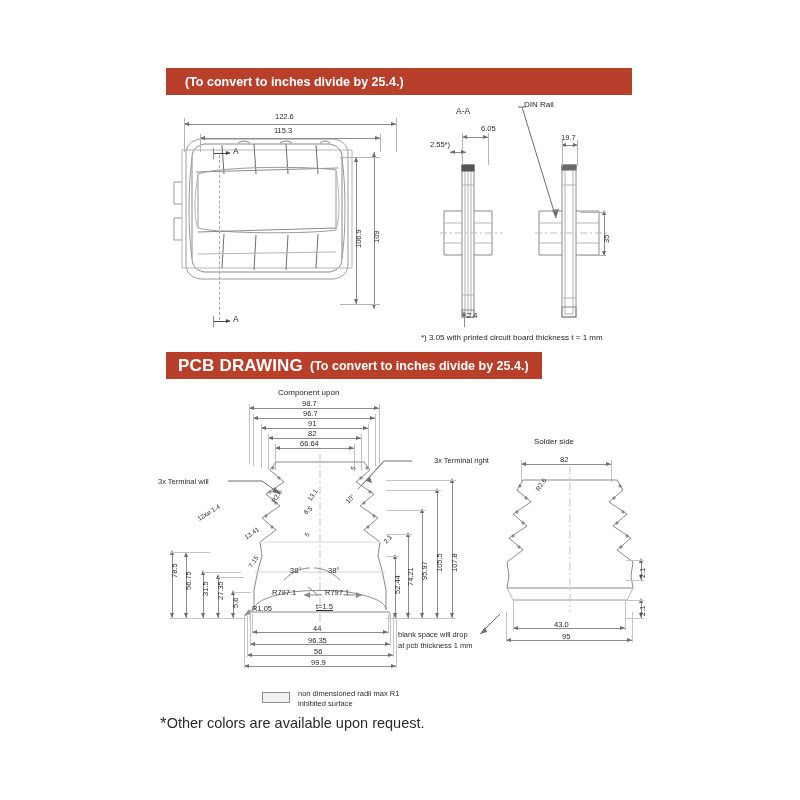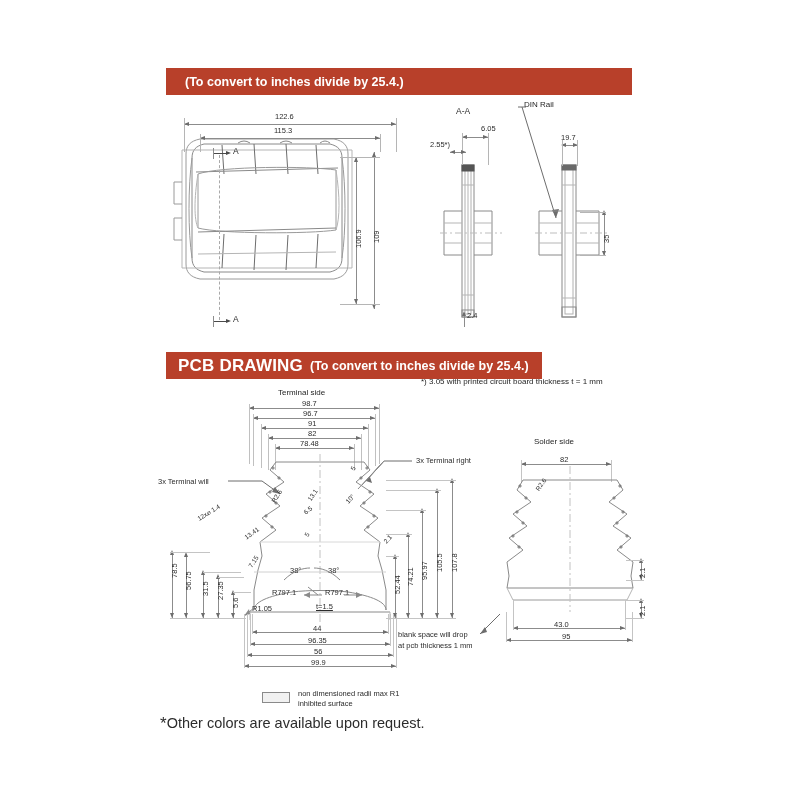--- a/index.html
+++ b/index.html
@@ -189,28 +189,28 @@
   <div class="tick" style="left:577px;top:140px;height:26px;background:#b5b5b5;"></div>
   <div class="t" style="left:561px;top:133px;">19.7</div>
 
   <div class="ln v dim" style="left:604px;top:212px;height:44px;"></div>
   <div class="arrow ar-u" style="left:602px;top:210px;"></div>
   <div class="arrow ar-d" style="left:602px;top:251px;"></div>
   <div class="ln h" style="left:580px;top:212px;width:26px;background:#b5b5b5;"></div>
   <div class="ln h" style="left:580px;top:255px;width:26px;background:#b5b5b5;"></div>
   <div class="t rot90" style="left:602px;top:243px;">35</div>
 
-  <div class="t note" style="left:421px;top:333px;margin-top:44px;">*) 3.05 with printed circuit board thickness t = 1 mm</div>
+  <div class="t note" style="left:421px;top:333px;">*) 3.05 with printed circuit board thickness t = 1 mm</div>
 
   <div class="banner" style="left:166px;top:352px;width:376px;height:27px;">
     <span class="big">PCB DRAWING</span>
     <span class="small">(To convert to inches divide by 25.4.)</span>
   </div>
 
-  <div class="t note" style="left:278px;top:388px;">Terminal side</div>
+  <div class="t note" style="left:278px;top:388px;">Component upon</div>
 
   <div class="ln h dim" style="left:249px;top:408px;width:130px;"></div>
   <div class="arrow ar-l" style="left:249px;top:406px;"></div>
   <div class="arrow ar-r" style="left:374px;top:406px;"></div>
   <div class="t" style="left:302px;top:399px;">98.7</div>
 
   <div class="ln h dim" style="left:253px;top:418px;width:122px;"></div>
   <div class="arrow ar-l" style="left:253px;top:416px;"></div>
   <div class="arrow ar-r" style="left:370px;top:416px;"></div>
   <div class="t" style="left:303px;top:409px;">96.7</div>
@@ -221,21 +221,21 @@
   <div class="t" style="left:308px;top:419px;">91</div>
 
   <div class="ln h dim" style="left:268px;top:438px;width:93px;"></div>
   <div class="arrow ar-l" style="left:268px;top:436px;"></div>
   <div class="arrow ar-r" style="left:356px;top:436px;"></div>
   <div class="t" style="left:308px;top:429px;">82</div>
 
   <div class="ln h dim" style="left:275px;top:448px;width:79px;"></div>
   <div class="arrow ar-l" style="left:275px;top:446px;"></div>
   <div class="arrow ar-r" style="left:349px;top:446px;"></div>
-  <div class="t" style="left:300px;top:439px;">78.48</div>
+  <div class="t" style="left:300px;top:439px;">66.64</div>
 
   <div class="tick" style="left:249px;top:404px;height:60px;background:#c0c0c0;"></div>
   <div class="tick" style="left:379px;top:404px;height:60px;background:#c0c0c0;"></div>
   <div class="tick" style="left:253px;top:414px;height:52px;background:#c0c0c0;"></div>
   <div class="tick" style="left:375px;top:414px;height:52px;background:#c0c0c0;"></div>
   <div class="tick" style="left:261px;top:424px;height:44px;background:#c0c0c0;"></div>
   <div class="tick" style="left:368px;top:424px;height:44px;background:#c0c0c0;"></div>
   <div class="tick" style="left:268px;top:434px;height:36px;background:#c0c0c0;"></div>
   <div class="tick" style="left:361px;top:434px;height:36px;background:#c0c0c0;"></div>
   <div class="tick" style="left:275px;top:444px;height:26px;background:#c0c0c0;"></div>
@@ -279,21 +279,21 @@
       <line x1="20" y1="82" x2="140" y2="82" stroke="#d8d8d8"></line>
     </g>
   </svg>
 
   <div class="t" style="left:158px;top:477px;">3x Terminal will</div>
   <svg style="left:228px;top:478px;" width="60" height="26" viewBox="0 0 60 26">
     <polyline points="0,3 34,3 52,16" fill="none" stroke="#6d6d6d" stroke-width="1"></polyline>
     <polygon points="52,16 44,14 47,9" fill="#6d6d6d"></polygon>
   </svg>
 
-  <div class="t" style="left:416px;top:456px;">3x Terminal right</div>
+  <div class="t" style="left:434px;top:456px;">3x Terminal right</div>
   <svg style="left:336px;top:459px;" width="78" height="36" viewBox="0 0 78 36">
     <polyline points="76,2 48,2 30,22" fill="none" stroke="#6d6d6d" stroke-width="1"></polyline>
     <polyline points="48,2 26,26" fill="none" stroke="#8a8a8a" stroke-width="1"></polyline>
     <polyline points="48,2 22,30" fill="none" stroke="#8a8a8a" stroke-width="1"></polyline>
     <polygon points="30,22 36,24 34,18" fill="#6d6d6d"></polygon>
   </svg>
 
   <div class="t xs" style="left:270px;top:500px;transform:rotate(-58deg);transform-origin:left top;">R2.6</div>
   <div class="t xs" style="left:196px;top:516px;transform:rotate(-32deg);transform-origin:left top;">12x⌀ 1.4</div>
   <div class="t xs" style="left:243px;top:535px;transform:rotate(-36deg);transform-origin:left top;">13.41</div>

